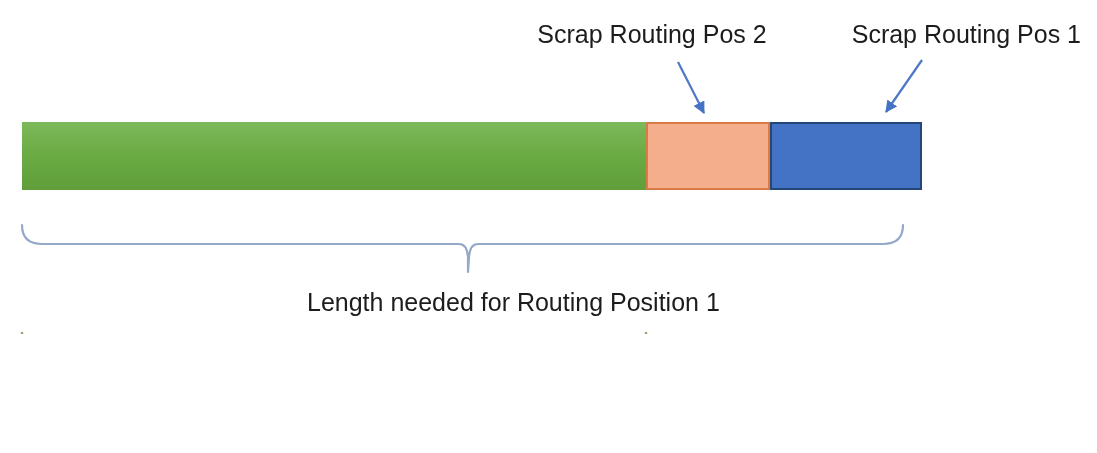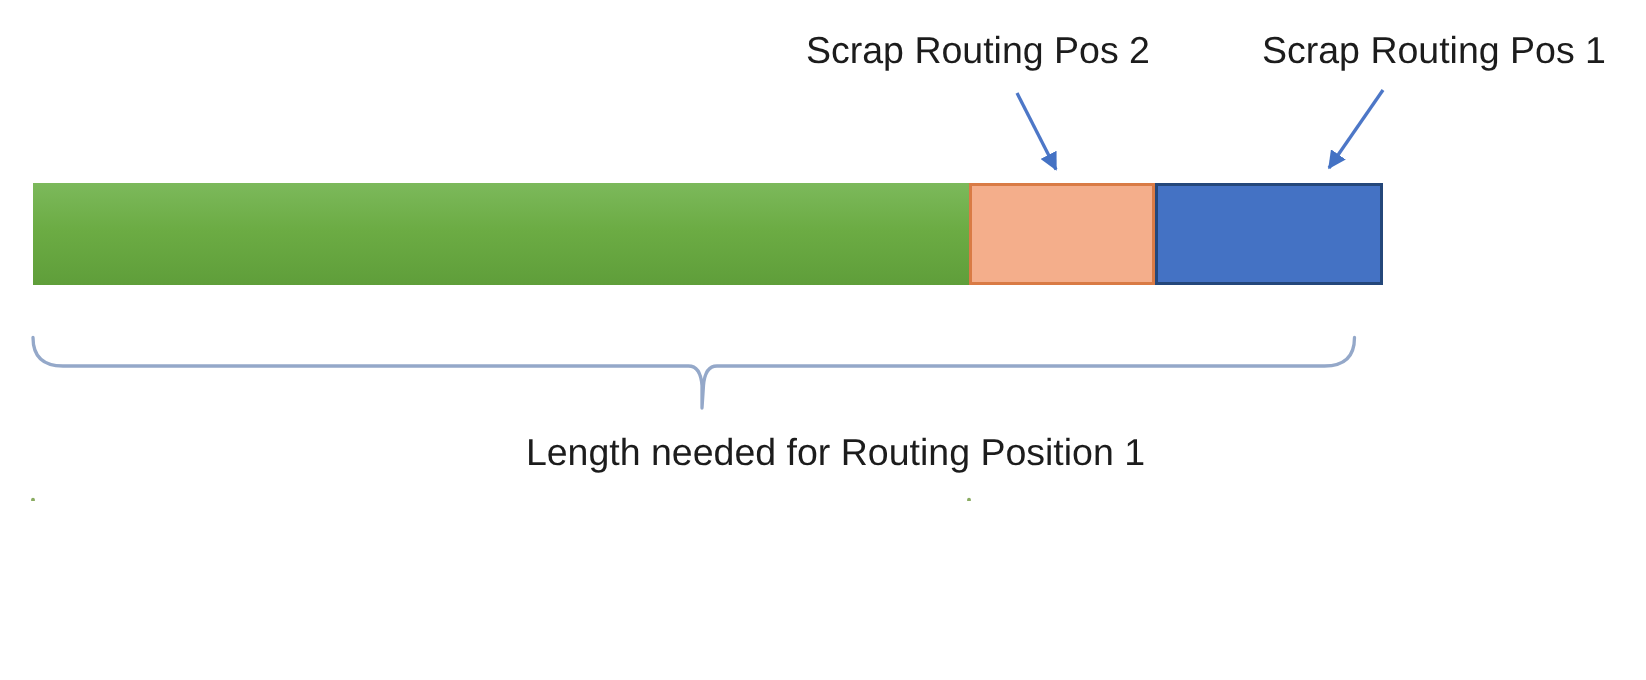--- a/index.html
+++ b/index.html
@@ -14,21 +14,21 @@
   .callout-label {
     position: absolute;
     top: 20px;
     width: 250px;
     text-align: center;
     font-size: 25px;
     color: #1c1c1c;
     white-space: nowrap;
   }
   .callout-pos2 { left: 527px; }
-  .callout-pos1 { left: 831px; }
+  .callout-pos1 { left: 831px; text-align: right; }
 
   .bar {
     position: absolute;
     left: 22px;
     top: 122px;
     width: 900px;
     height: 68px;
     display: flex;
   }
   .seg { height: 100%; box-sizing: border-box; }
@@ -51,21 +51,20 @@
     position: absolute;
     left: 0; top: 0;
     pointer-events: none;
   }
 
   .brace-label-1 {
     position: absolute;
     left: 307px;
     top: 288px;
     width: 500px;
-    text-align: center;
     font-size: 25px;
     color: #1c1c1c;
     white-space: nowrap;
   }
   .brace-label-2 {
     position: absolute;
     left: 110px;
     top: 406px;
     width: 400px;
     text-align: center;

